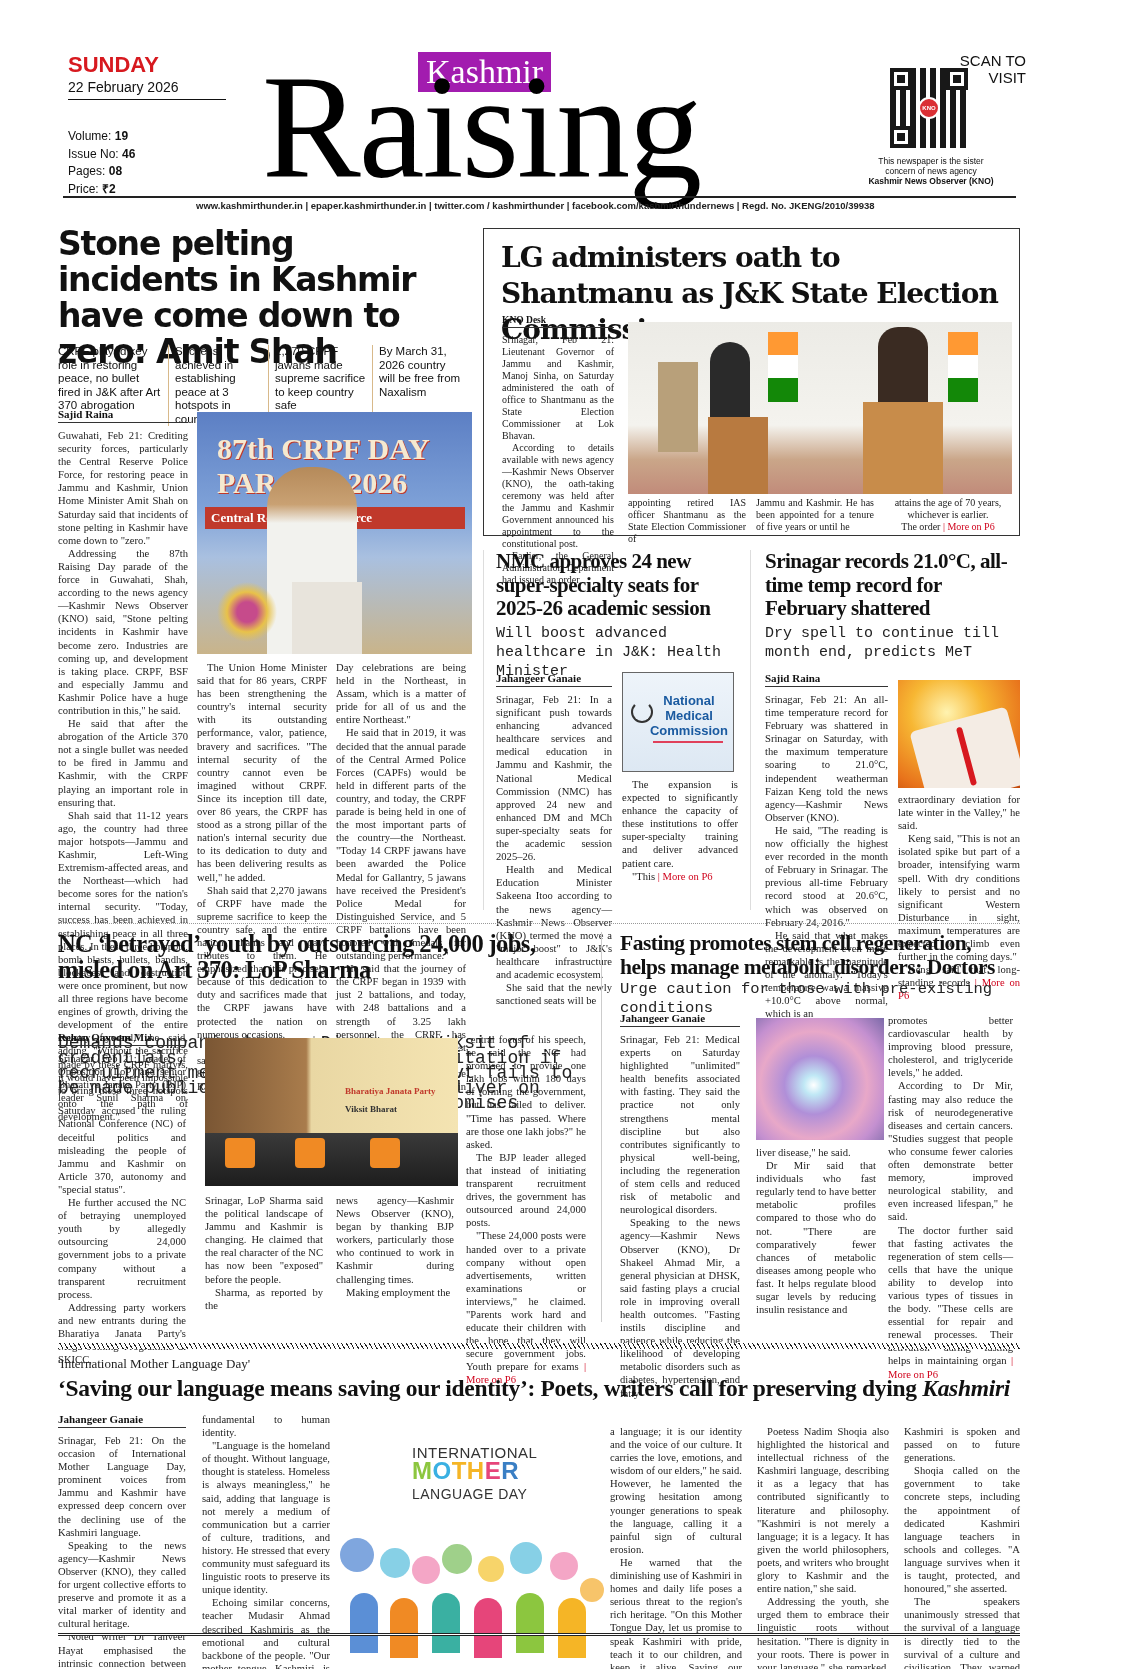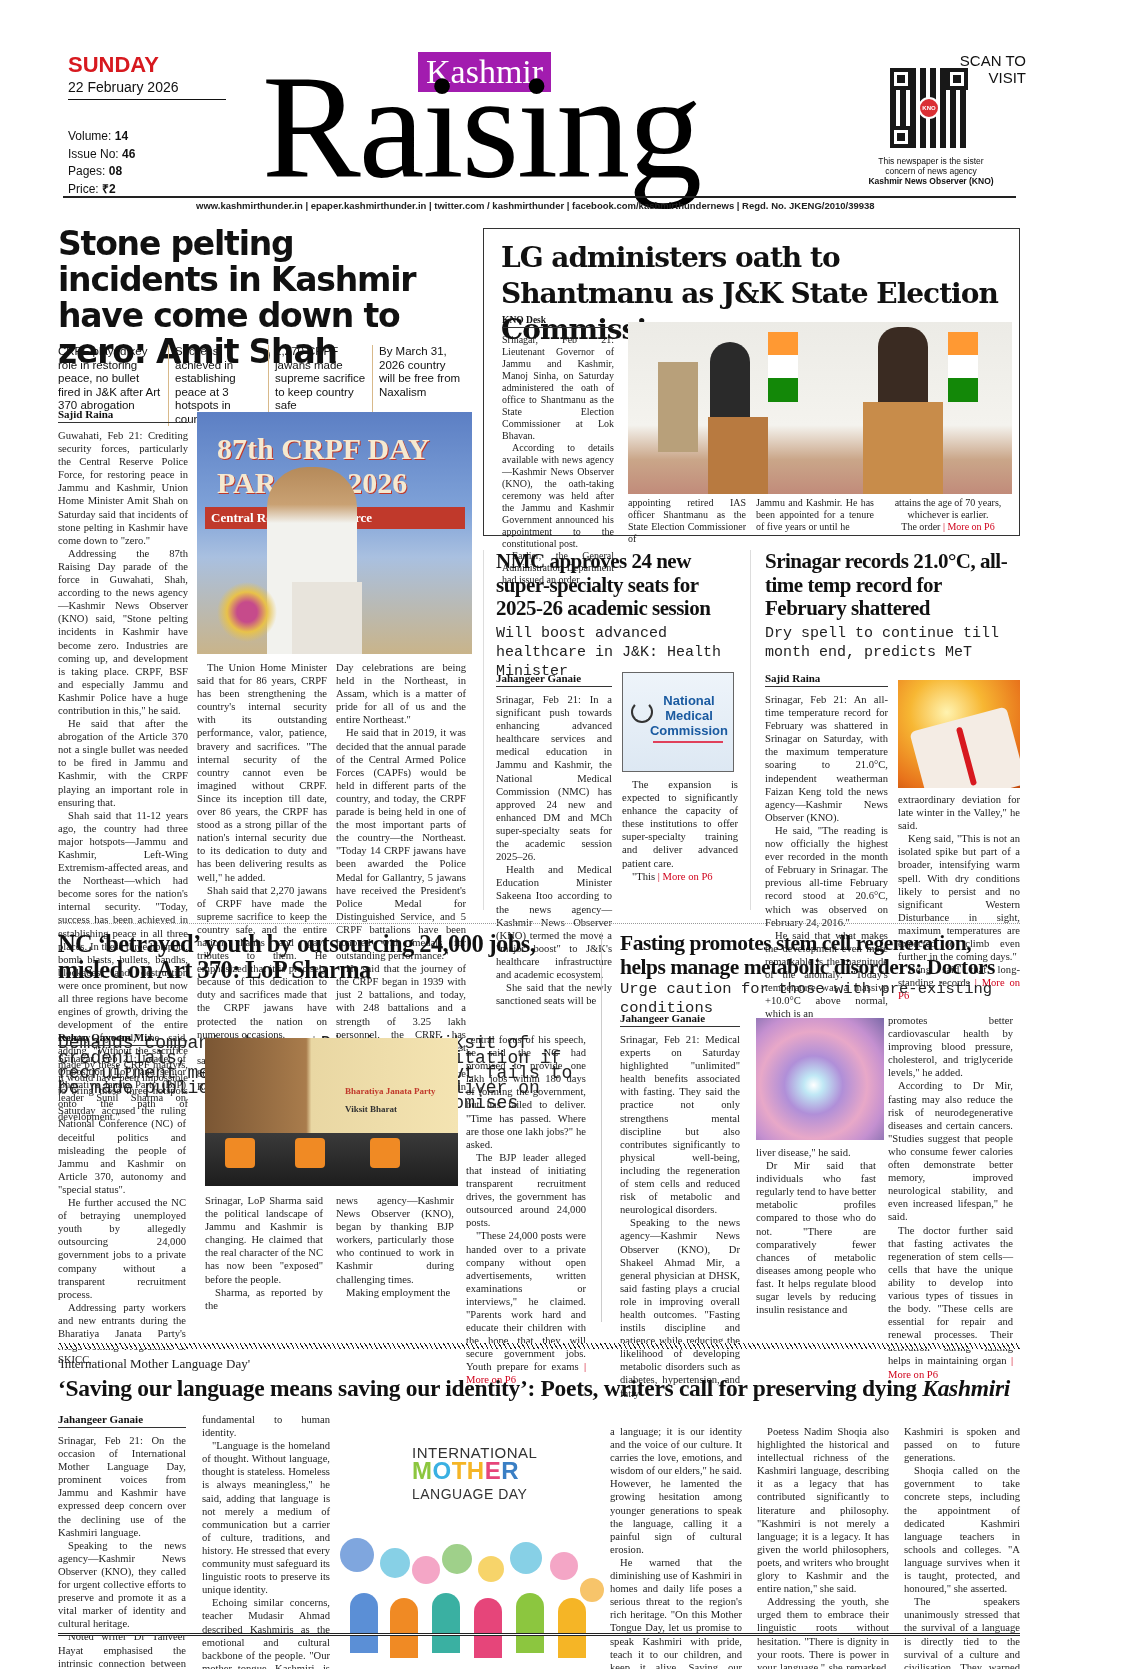--- a/index.html
+++ b/index.html
@@ -20,21 +20,21 @@
 .photo{position:absolute;overflow:hidden}
 </style>
 </head>
 <body>
 
 <div class="abs sans" style="left:68px;top:52px;font-size:22px;font-weight:bold;color:#d7191f">SUNDAY</div>
 <div class="abs sans" style="left:68px;top:79px;font-size:14px;color:#111">22 February 2026</div>
 <div class="hrule" style="left:68px;top:99px;width:158px;background:#111"></div>
 
 <div class="abs sans" style="left:68px;top:128px;font-size:12px;line-height:17.5px">
-  <div><span>Volume:</span> <b>14</b></div>
+  <div><span>Volume:</span> <b>19</b></div>
   <div><span>Issue No:</span> <b>46</b></div>
   <div><span>Pages:</span> <b>08</b></div>
   <div><span>Price:</span> <b>₹2</b></div>
 </div>
 
 <div class="abs" style="left:418px;top:52px;background:#a21caf;color:#fff;font-family:'Liberation Serif',serif;font-size:34px;padding:0 8px;line-height:40px">Kashmir</div>
 <div class="abs serif" style="left:262px;top:62px;font-size:148px;line-height:130px;letter-spacing:-2px;color:#000">Raising</div>
 
 <div class="abs sans" style="left:946px;top:52px;font-size:15px;width:80px;text-align:right">SCAN TO VISIT</div>
 <div class="abs" style="left:890px;top:68px;width:78px;height:80px;background:

